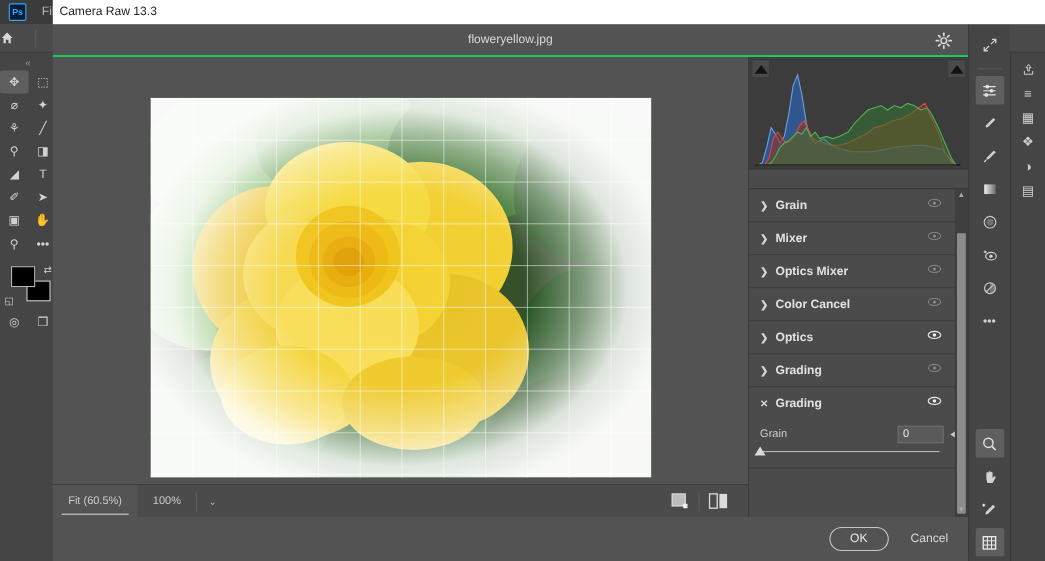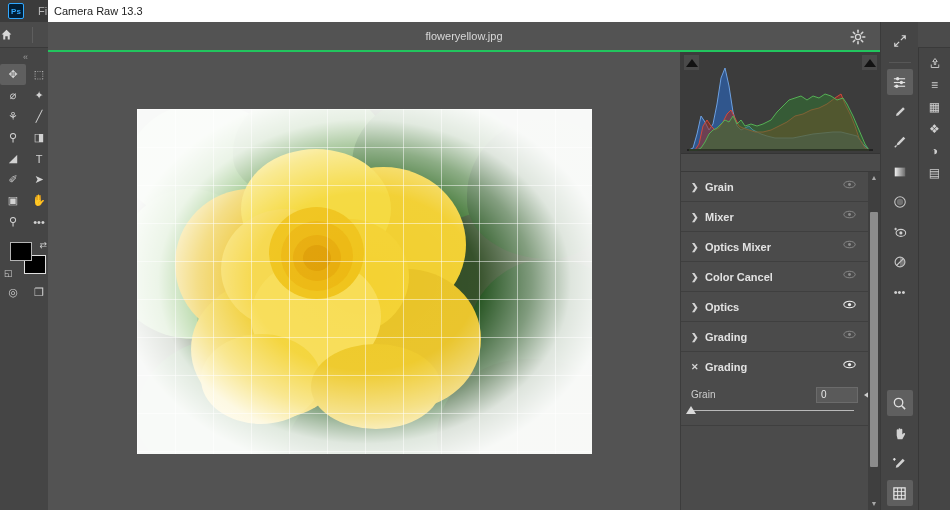--- a/index.html
+++ b/index.html
@@ -390,20 +390,41 @@
             <div class="petal" style="left:112px;top:86px;width:48px;height:46px;background:#e8ad0c;"></div>
             <div class="petal" style="left:122px;top:96px;width:28px;height:26px;background:#e0a006;"></div>
             <div class="petal" style="left:20px;top:185px;width:120px;height:90px;background:#f4d438;"></div>
             <div class="petal" style="left:130px;top:195px;width:130px;height:85px;background:#eec927;"></div>
           </div>
         </div>
         <div id="vignette"></div>
         <div id="grid-overlay"></div>
       </div>
 
+      <div id="preview-footer">
+        <div class="zoom-tab active">Fit (60.5%)</div>
+        <div class="zoom-tab">100%</div>
+        <div class="vsep"></div>
+        <div class="caret">⌄</div>
+        <div class="right-icons">
+          <div class="viewmode-btn">
+            <svg width="16" height="15" viewBox="0 0 16 15">
+              <rect x="1" y="1" width="12" height="11" fill="#bdbdbd" stroke="#e0e0e0" stroke-width="1"></rect>
+              <rect x="11" y="10" width="4" height="4" fill="#efefef"></rect>
+            </svg>
+          </div>
+          <div class="vsep"></div>
+          <div class="viewmode-btn">
+            <svg width="18" height="15" viewBox="0 0 18 15">
+              <rect x="1" y="1" width="7" height="13" fill="none" stroke="#dcdcdc" stroke-width="1.2"></rect>
+              <rect x="10" y="1" width="7" height="13" fill="#dcdcdc"></rect>
+            </svg>
+          </div>
+        </div>
+      </div>
     </div>
 
     <div id="edit-panel">
 
       <div id="histogram-box">
         <div class="clip-ind l">
             <div class="clip-tri"></div>
           </div>
         <div class="clip-ind r">
             <div class="clip-tri"></div>
@@ -528,20 +549,24 @@
       </div>
 
       <div id="panel-scrollbar">
         <div class="sb-arrow">▲</div>
         <div id="sb-thumb"></div>
         <div class="sb-arrow" style="position:absolute;bottom:0;left:0;right:0;">▼</div>
       </div>
     </div>
   </div>
 
+  <div id="crw-footer">
+    <div id="ok-button">OK</div>
+    <div id="cancel-button">Cancel</div>
+  </div>
 </div>
 
 <div id="tool-rail">
   <div class="rail-btn">
     <svg width="14" height="14" viewBox="0 0 16 16">
         <path d="M10 2 L14 2 L14 6 M14 2 L9 7 M6 14 L2 14 L2 10 M2 14 L7 9" fill="none" stroke="#d4d4d4" stroke-width="1.3"></path>
       </svg>
   </div>
   <div class="rail-sep"></div>
   <div class="rail-btn active">

